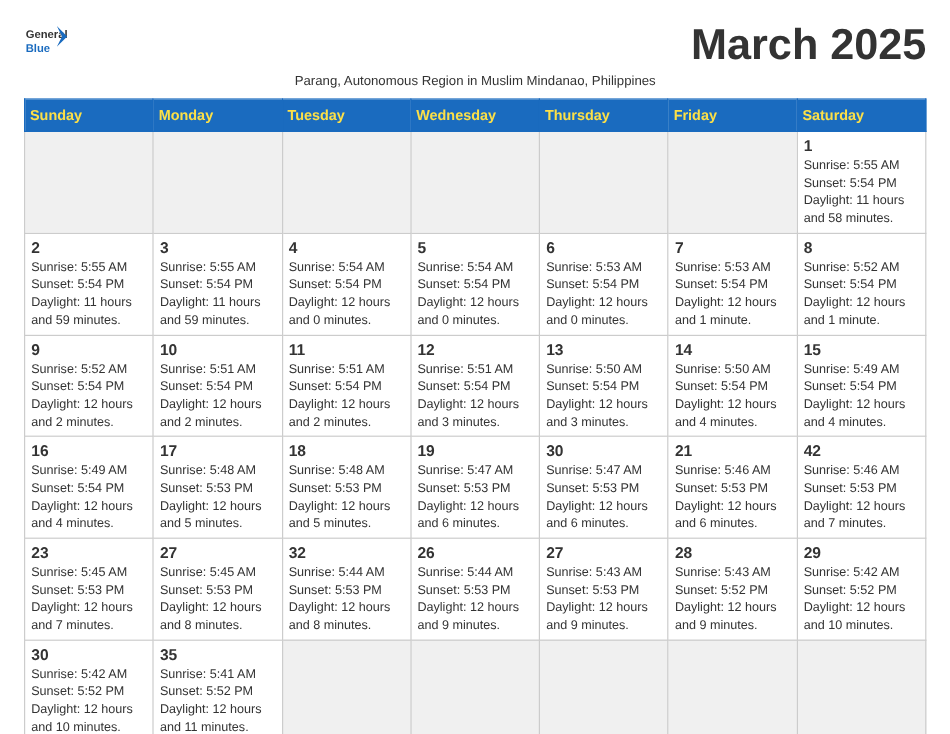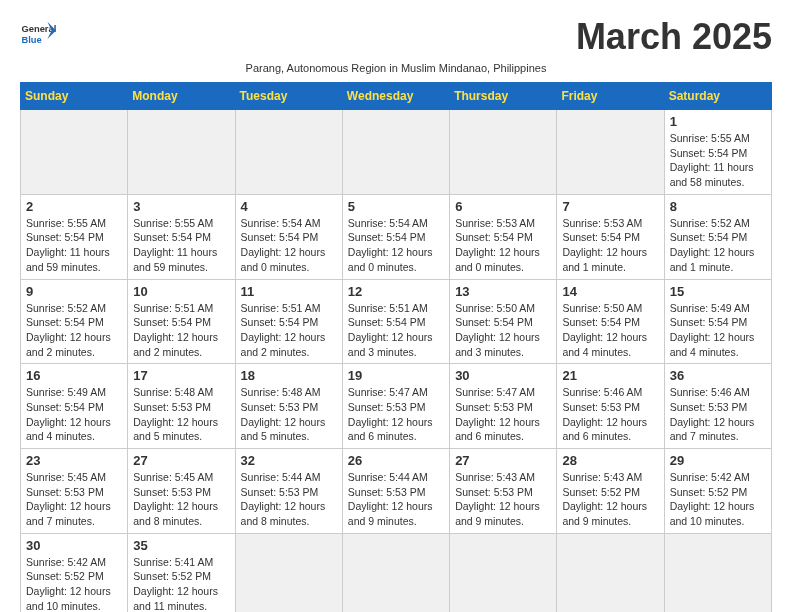--- a/index.html
+++ b/index.html
@@ -237,21 +237,21 @@
 Sunset: 5:53 PM
 Daylight: 12 hours and 6 minutes.</div>
         </td>
         <td>
           <span class="day-num">21</span>
           <div class="day-info">Sunrise: 5:46 AM
 Sunset: 5:53 PM
 Daylight: 12 hours and 6 minutes.</div>
         </td>
         <td>
-          <span class="day-num">36</span>
+          <span class="day-num">42</span>
           <div class="day-info">Sunrise: 5:46 AM
 Sunset: 5:53 PM
 Daylight: 12 hours and 7 minutes.</div>
         </td>
       </tr>
       <tr>
         <td>
           <span class="day-num">23</span>
           <div class="day-info">Sunrise: 5:45 AM
 Sunset: 5:53 PM

